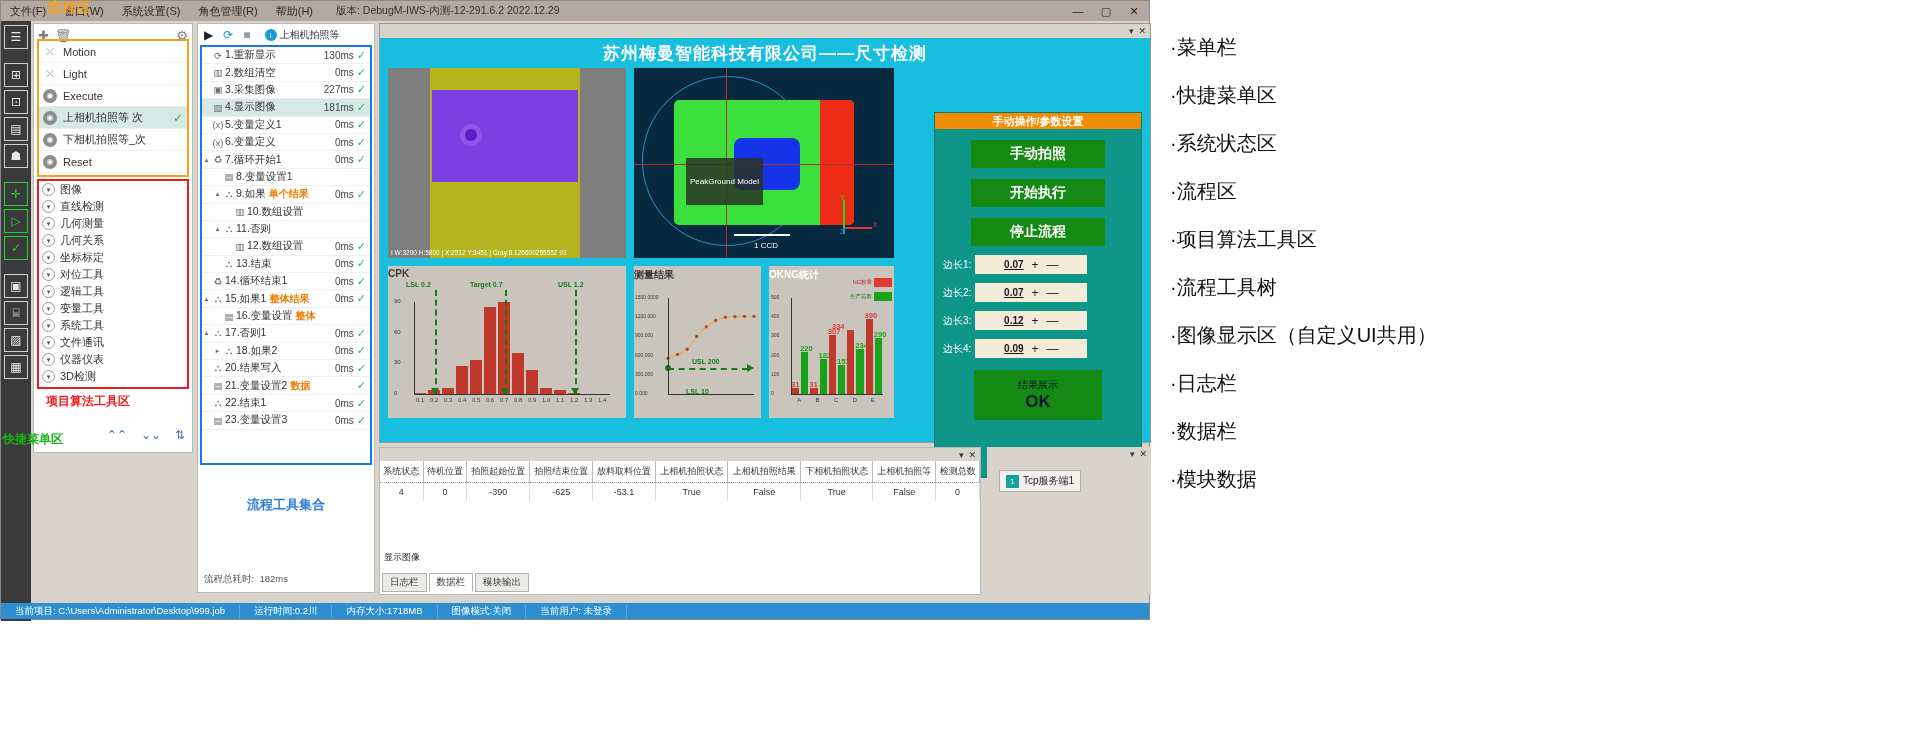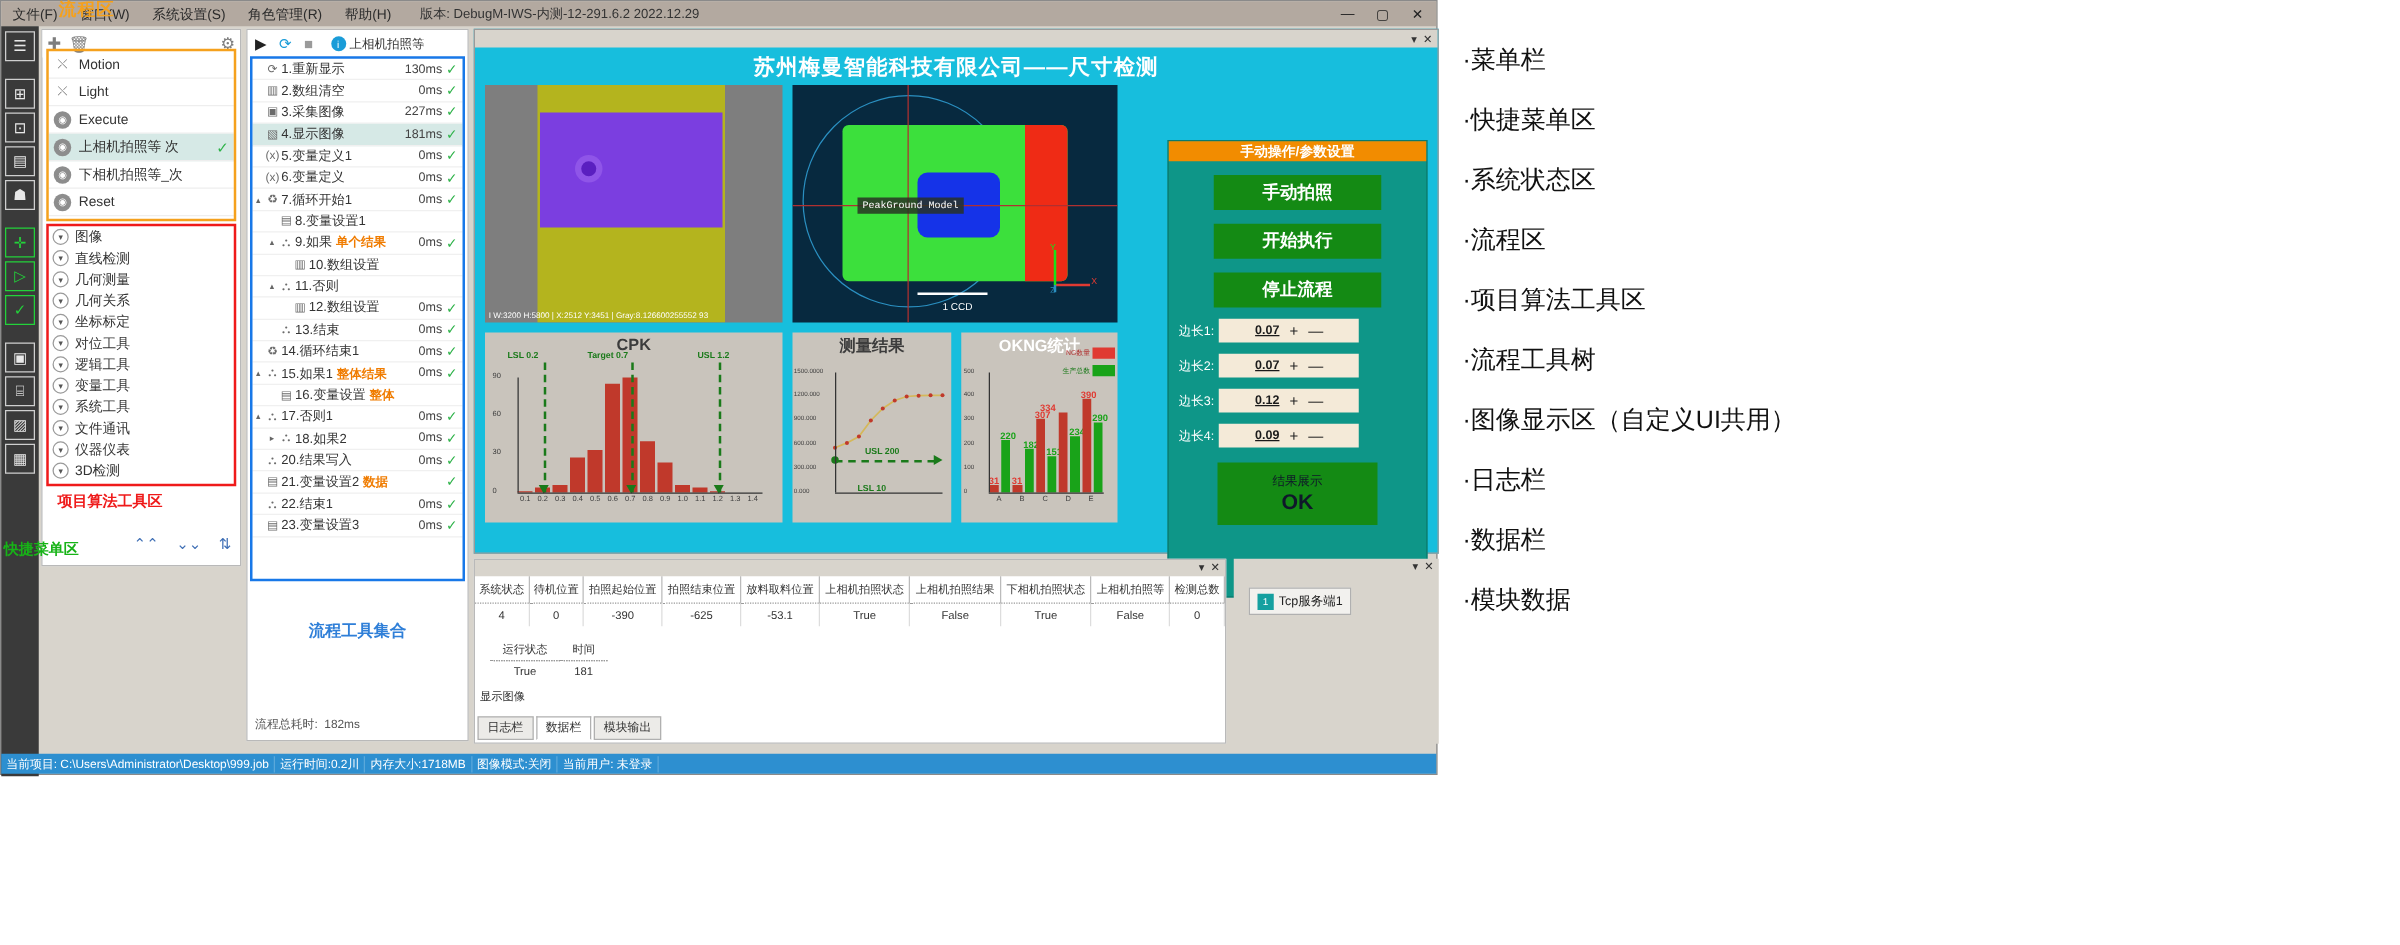--- a/index.html
+++ b/index.html
@@ -106,28 +106,28 @@
              border-radius:5px; }
   .v3-red { position:absolute; right:0; top:0; width:34px; height:100%; background:#ef2b15;
             border-radius:0 5px 5px 0; }
   .v3-blue { position:absolute; left:60px; top:38px; width:66px; height:52px; background:#1533e8;
              border-radius:8px; }
   .v3-circle { position:absolute; left:8px; top:8px; width:170px; height:170px;
                border:1px solid #2a8fc0; border-radius:50%; }
   .v3-vline { position:absolute; left:92px; top:0; width:1px; height:100%; background:#b03030; }
   .v3-hline { position:absolute; left:0; top:96px; width:100%; height:1px; background:#b03030; }
   .v3-tag { position:absolute; left:52px; top:90px; background:rgba(40,50,35,.85); color:#fff;
-            font-size:8px; padding:2px 4px; white-space:nowrap;font-family:Liberation Mono, monospace; }
+            font-size:8px; padding:19px 4px; white-space:nowrap; }
   .v3-axis { position:absolute; right:16px; bottom:24px; width:40px; height:40px; }
   .v3-ccd { position:absolute; left:120px; bottom:8px; font-size:8px; color:#fff; }
   .v3-bar { position:absolute; left:100px; bottom:22px; width:56px; height:2px; background:#fff; }
 
   .chart { position:relative; background:#c9c4bc; overflow:hidden; }
-  .chart .ct { position:absolute; top:2px; left:0; right:0; text-align:center;
-               font-size:13px; font-weight:bold; color:#fff; }
+  .chart .ct { position:absolute; top:2px; left:0; right:0; 
+               font-size:10px; font-weight:bold; color:#fff; }
   .chart .ct.dark { color:#3c3c3c; }
   .axis-lbl { position:absolute; font-size:6px; color:#3c3c3c; }
   .bar { position:absolute; bottom:16px; background:#c0392b; }
   .bar.g { background:#19a319; }
   .vdash { position:absolute; width:0; border-left:2px dashed #1a7a1a; }
   .hdash { position:absolute; height:0; border-top:2px dashed #1a7a1a; }
   .glabel { position:absolute; font-size:7px; color:#1a7a1a; font-weight:bold; }
   .blabel { position:absolute; font-size:7.5px; font-weight:bold; }
 
   
@@ -171,21 +171,21 @@
   .tcp-hdr { height:13px; display:flex; justify-content:flex-end; align-items:center; gap:5px;
              padding-right:4px; font-size:9px; color:#333; }
   .tcp-chip { margin:10px 0 0 12px; display:inline-flex; align-items:center; gap:4px;
               background:#f2f1ee; border:1px solid #b0b0b0; padding:3px 6px; font-size:10px; color:#222; }
   .tcp-chip .sq { width:13px; height:13px; background:#15a0a0; color:#fff; font-size:8px;
                   display:flex; align-items:center; justify-content:center; }
 
   
   .statusbar { position:absolute; left:0; bottom:0; width:100%; height:16px; background:#2d8fd0;
                display:flex; align-items:center; color:#fff; font-size:9.5px; }
-  .sb-cell { padding:0 4px; white-space:nowrap; border-right:1px solid #5aa8da; }
+  .sb-cell { padding:0 14px; white-space:nowrap; border-right:1px solid #5aa8da; }
 
   
   .notes { position:absolute; left:1170px; top:34px; width:430px; }
   .note { font-size:20px; color:#111; margin-bottom:21px; white-space:nowrap; }
 </style>
 </head>
 <body>
 
 <div class="app">
 
@@ -786,36 +786,20 @@
             <td>-625</td>
             <td>-53.1</td>
             <td>True</td>
             <td>False</td>
             <td>True</td>
             <td>False</td>
             <td>0</td>
           </tr>
         </tbody>
     </table>
-    <div class="mini-tbl">
-      <table>
-        <thead>
-            <tr id="mt-head">
-              <th>运行状态</th>
-              <th>时间</th>
-            </tr>
-          </thead>
-        <tbody id="mt-body">
-            <tr>
-              <td>True</td>
-              <td>181</td>
-            </tr>
-          </tbody>
-      </table>
-    </div>
     <div class="mini-label">显示图像</div>
     <div class="tabs" id="tabs">
         <div class="tab">日志栏</div>
         <div class="tab active">数据栏</div>
         <div class="tab">模块输出</div>
       </div>
   </div>
 
   <div class="panel-tcp">
     <div class="tcp-hdr">

